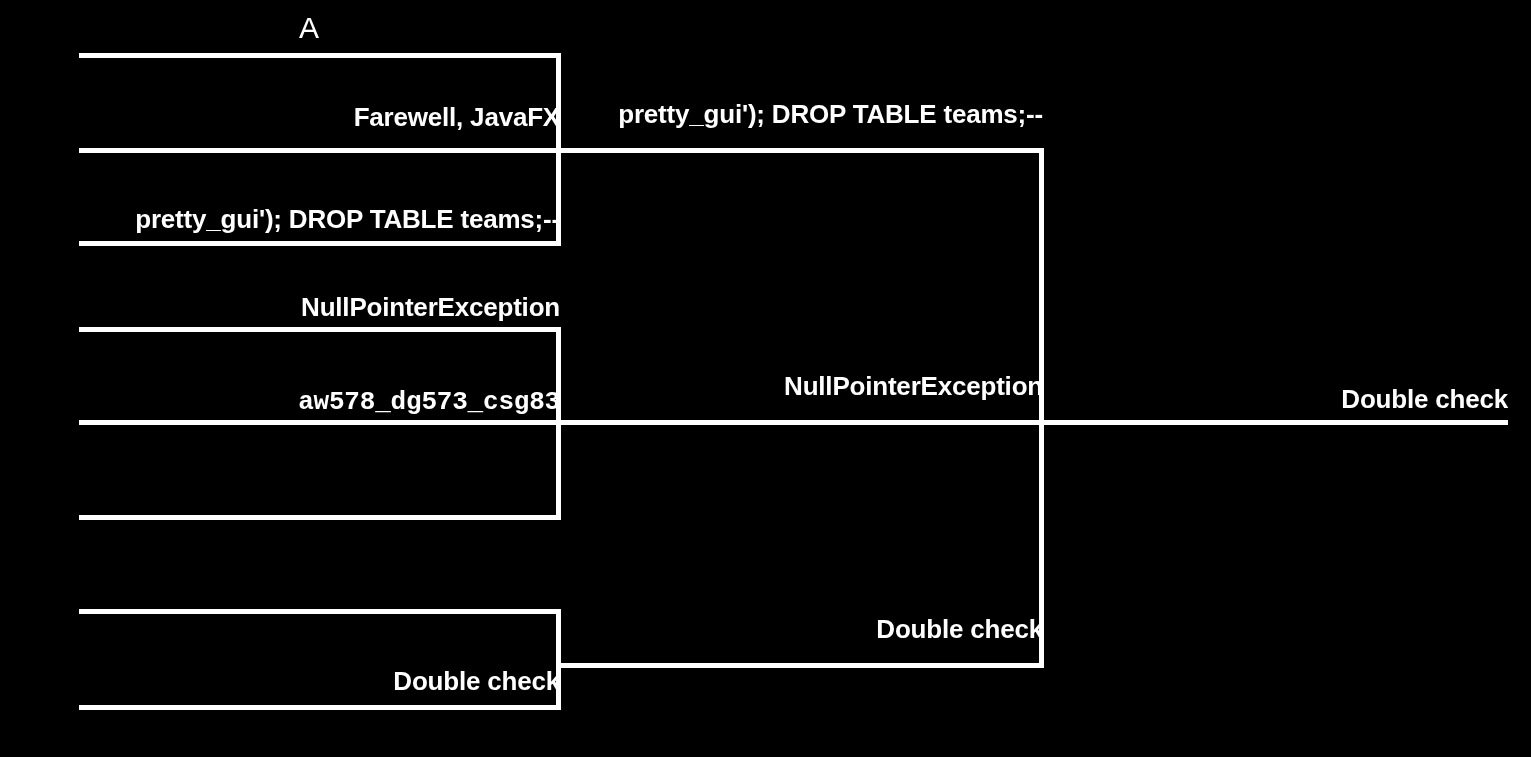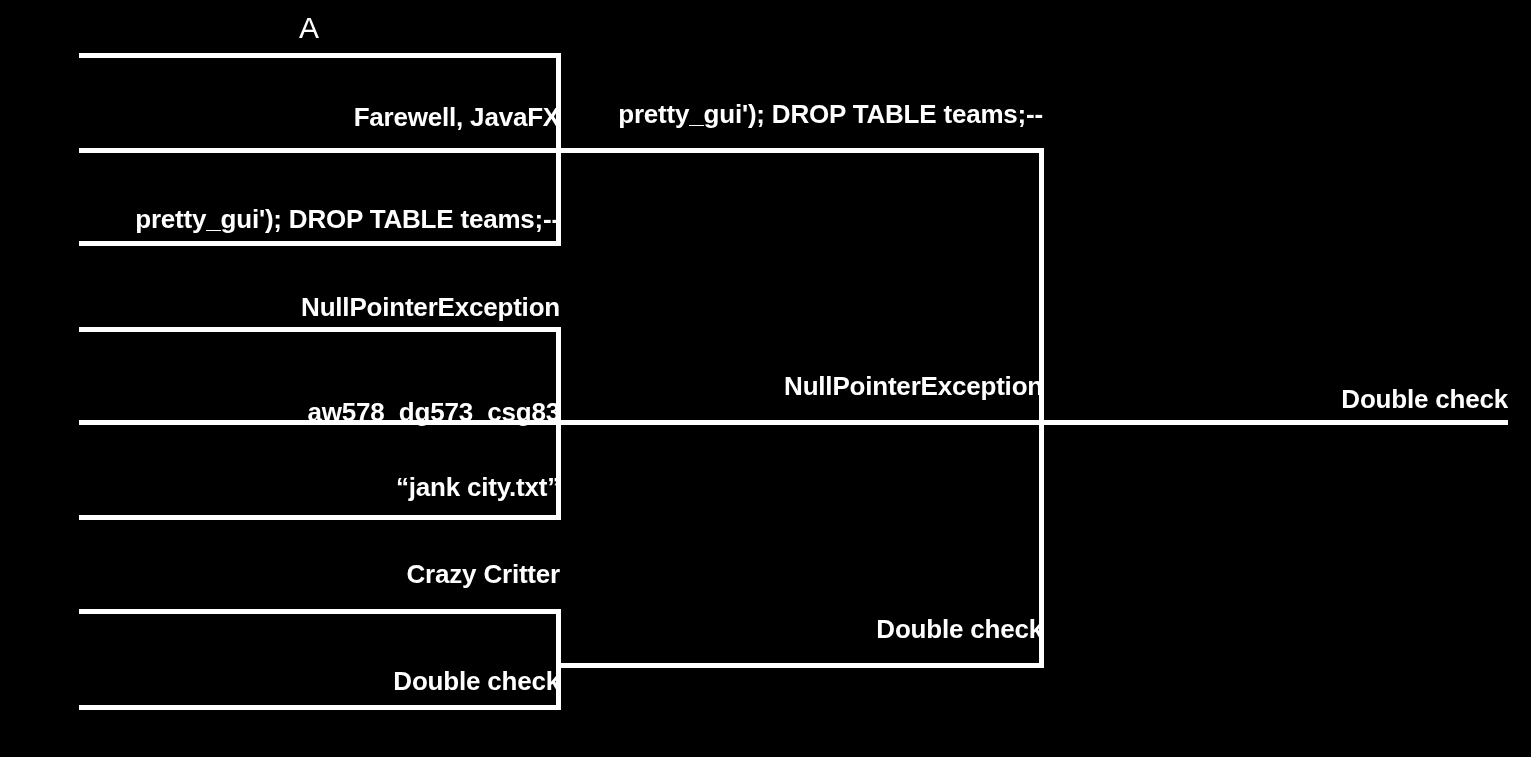--- a/index.html
+++ b/index.html
@@ -64,28 +64,26 @@
 
   <div class="slot-label" style="left:79px; top:102px; width:481px;">Farewell, JavaFX</div>
   <div class="slot-label" style="left:79px; top:204px; width:481px;">pretty_gui'); DROP TABLE teams;--</div>
 
   <div class="hline" style="left:79px; top:327px; width:481px;"></div>
   <div class="hline" style="left:79px; top:420px; width:481px;"></div>
   <div class="hline" style="left:79px; top:515px; width:481px;"></div>
   <div class="vline" style="left:556px; top:327px; height:193px;"></div>
 
   <div class="slot-label" style="left:79px; top:292px; width:481px;">NullPointerException</div>
-  <div class="slot-label" style="left:79px; top:397px; width:481px;">aw578_dg573_csg83</div>
-  <div class="slot-label" style="left:79px; top:472px; width:481px;">“jank city.txt”</div>
+  <div class="slot-label" style="left:79px; top:387px; width:481px;font-family:Liberation Mono, monospace;">aw578_dg573_csg83</div>
 
   <div class="hline" style="left:79px; top:609px; width:481px;"></div>
   <div class="hline" style="left:79px; top:705px; width:481px;"></div>
   <div class="vline" style="left:556px; top:609px; height:101px;"></div>
 
-  <div class="slot-label" style="left:79px; top:559px; width:481px;">Crazy Critter</div>
   <div class="slot-label" style="left:79px; top:666px; width:481px;">Double check</div>
 
   <div class="hline" style="left:560px; top:148px; width:483px;"></div>
   <div class="hline" style="left:560px; top:420px; width:483px;"></div>
   <div class="hline" style="left:560px; top:663px; width:483px;"></div>
   <div class="vline" style="left:1039px; top:148px; height:520px;"></div>
 
   <div class="slot-label" style="left:560px; top:99px; width:483px;">pretty_gui'); DROP TABLE teams;--</div>
   <div class="slot-label" style="left:560px; top:371px; width:483px;">NullPointerException</div>
   <div class="slot-label" style="left:560px; top:614px; width:483px;">Double check</div>

